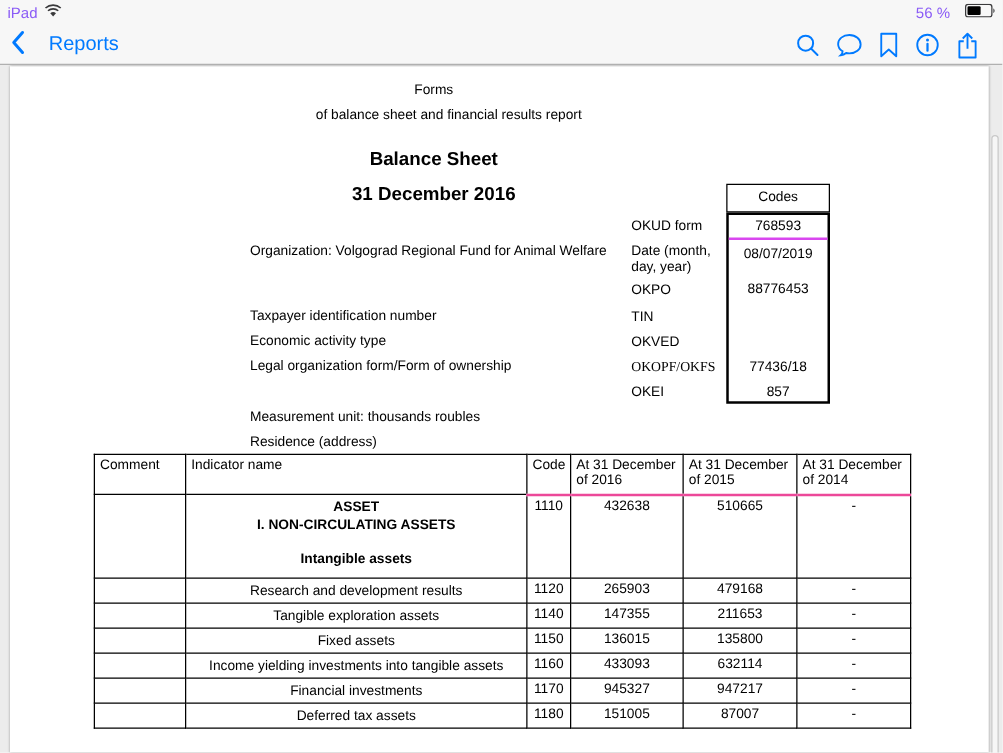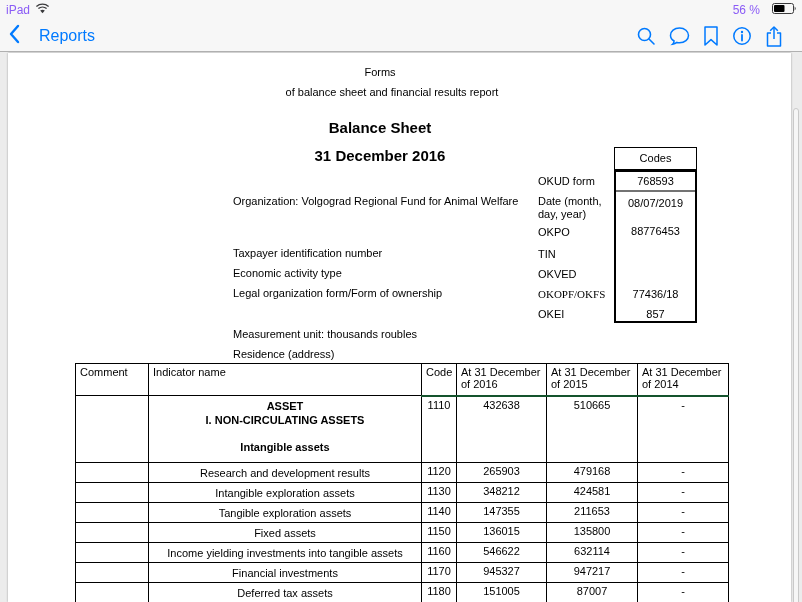--- a/index.html
+++ b/index.html
@@ -43,21 +43,21 @@
     position:absolute; left:8px; top:1px; width:783px; height:549px;
     background:#fff; overflow:hidden;
     box-shadow:0 0 2px rgba(0,0,0,0.35);
     font-size:11px;
   }
   .scrollbar-thumb {
     position:absolute; right:3px; top:56px; width:6px; height:542px;
     background:#f6f6f6; border:1px solid #c9c9c9; border-radius:3px; z-index:25;
   }
 
-  .abs { position:absolute;margin-left:33px; }
+  .abs { position:absolute; }
   .doc-headings { left:0; width:678px; text-align:center; }
   .h-forms { top:13px; }
   .h-sub   { top:33px;padding-left:24px; }
   .h-title { top:66px; font-size:15px; font-weight:bold; }
   .h-date  { top:94px; font-size:15px; font-weight:bold; }
 
   .lbl { white-space:nowrap; }
   .org-label   { left:192px; top:142px; }
   .lbl-tax     { left:192px; top:194px; }
   .lbl-eco     { left:192px; top:214px; }
@@ -76,40 +76,40 @@
 
   .codes-header-cell {
     left:573px; top:94px; width:83px; height:23px;
     border:1px solid #000; text-align:center; line-height:21px;
   }
   .codes-box {
     left:573px; top:117px; width:83px; height:153px;
     border:2px solid #000;
   }
   .codes-box .cv { position:absolute; left:0; width:100%; text-align:center; height:13px; line-height:13px; }
-  .cv-okud { top:0 !important; height:20px !important; line-height:19px !important; border-bottom:2px solid #737373; }
+  .cv-okud { top:0 !important; height:20px !important; line-height:19px !important; border-bottom:2px solid #d946ef; }
   .cv-date  { top:25px; }
   .cv-okpo  { top:53px; }
   .cv-okopf { top:116px; }
   .cv-okei  { top:136px; }
 
   
   table.balance {
     position:absolute; left:67px; top:310px;
     border-collapse:collapse; table-layout:fixed;
     width:653px; font-size:11px;
   }
   table.balance td { border:1px solid #000; vertical-align:top; padding:2px 4px; overflow:hidden; }
   tr.hdr td { height:32px; }
   td.c-comment { width:73px; }
   td.c-name    { width:273px; }
   td.c-code    { width:35px; padding:2px 2px; }
   td.c-v       { width:90px; }
   td.c-v2      { width:91px; }
-  tr.hdr td.c-code, tr.hdr td.c-v, tr.hdr td.c-v2 { border-bottom:2px solid #14532d; }
+  tr.hdr td.c-code, tr.hdr td.c-v, tr.hdr td.c-v2 { border-bottom:2px solid #ec4899; }
   td.t-code  { border-left:2px solid #000; border-right:2px solid #000; text-align:center; }
   td.t-val   { text-align:center; vertical-align:middle; padding:0 2px; }
   td.t-last  { border-right:2px solid #000; }
   tr.section td { height:67px; }
   tr.section .sec-name { text-align:center; font-weight:bold; line-height:14px; padding-top:3px; }
   tr.section .sec-line3 { margin-top:13px; }
   tr.row td { height:20px;margin-left:20px; }
   tr.row .t-name { text-align:center; vertical-align:middle; padding:0 2px; }
 </style>
 </head>
@@ -238,47 +238,39 @@
       <tr class="row">
         <td class="c-comment"></td>
         <td class="c-name t-name">Research and development results</td>
         <td class="c-code t-code">1120</td>
         <td class="c-v t-val">265903</td>
         <td class="c-v2 t-val">479168</td>
         <td class="c-v2 t-val t-last">-</td>
       </tr>
       <tr class="row">
         <td class="c-comment"></td>
-        <td class="c-name t-name">Intangible exploration assets</td>
-        <td class="c-code t-code">1130</td>
-        <td class="c-v t-val">348212</td>
-        <td class="c-v2 t-val">424581</td>
-        <td class="c-v2 t-val t-last">-</td>
-      </tr>
-      <tr class="row">
-        <td class="c-comment"></td>
         <td class="c-name t-name">Tangible exploration assets</td>
         <td class="c-code t-code">1140</td>
         <td class="c-v t-val">147355</td>
         <td class="c-v2 t-val">211653</td>
         <td class="c-v2 t-val t-last">-</td>
       </tr>
       <tr class="row">
         <td class="c-comment"></td>
         <td class="c-name t-name">Fixed assets</td>
         <td class="c-code t-code">1150</td>
         <td class="c-v t-val">136015</td>
         <td class="c-v2 t-val">135800</td>
         <td class="c-v2 t-val t-last">-</td>
       </tr>
       <tr class="row">
         <td class="c-comment"></td>
         <td class="c-name t-name">Income yielding investments into tangible assets</td>
         <td class="c-code t-code">1160</td>
-        <td class="c-v t-val">546622</td>
+        <td class="c-v t-val">433093</td>
         <td class="c-v2 t-val">632114</td>
         <td class="c-v2 t-val t-last">-</td>
       </tr>
       <tr class="row">
         <td class="c-comment"></td>
         <td class="c-name t-name">Financial investments</td>
         <td class="c-code t-code">1170</td>
         <td class="c-v t-val">945327</td>
         <td class="c-v2 t-val">947217</td>
         <td class="c-v2 t-val t-last">-</td>

